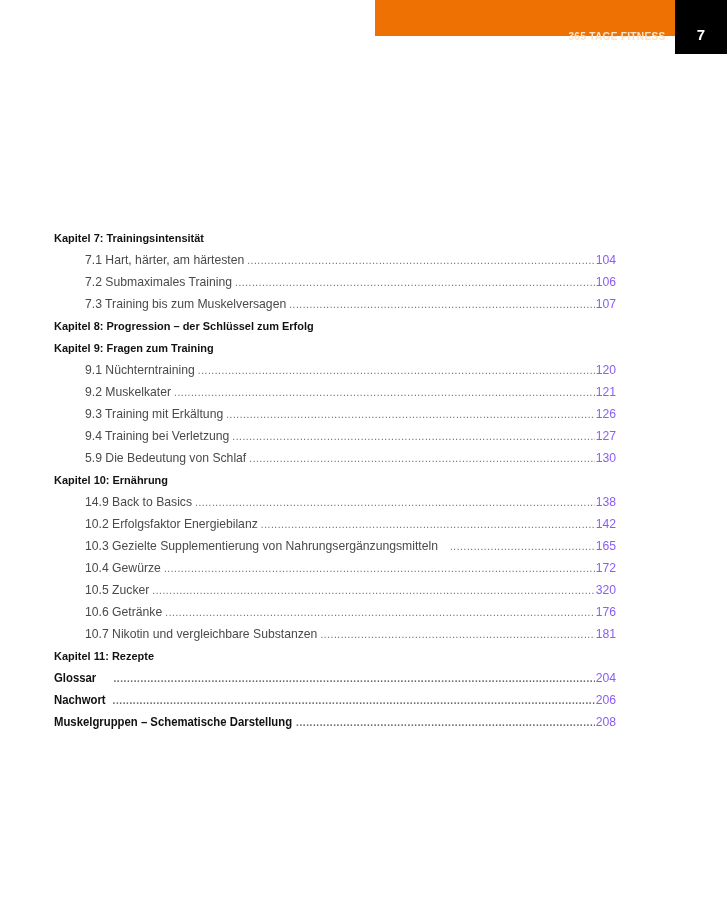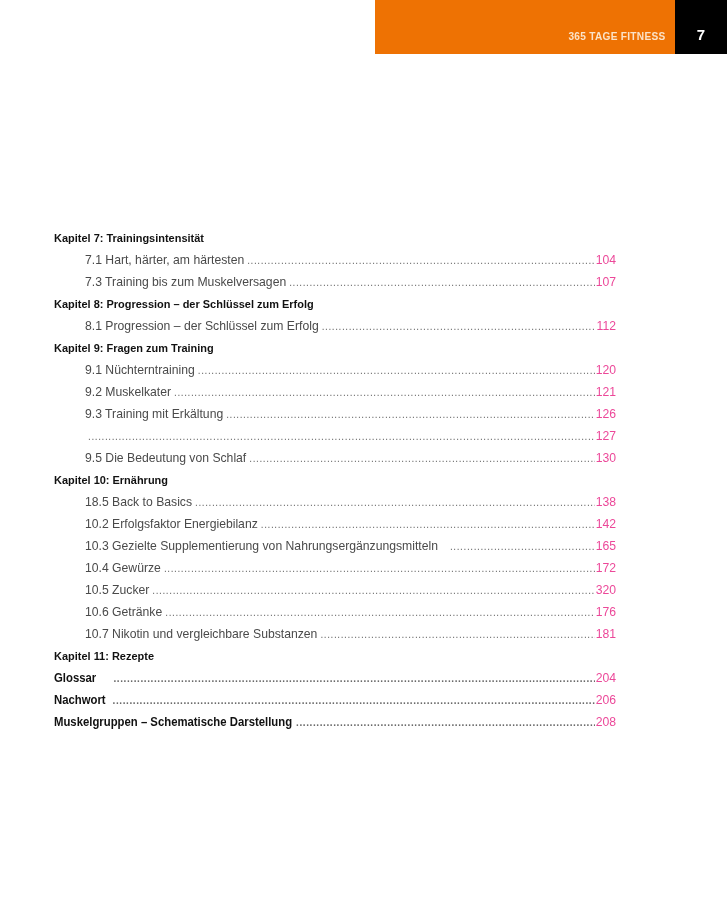--- a/index.html
+++ b/index.html
@@ -1,21 +1,21 @@
 <!DOCTYPE html>
 <html><head>
   <meta charset="utf-8">
   <style>
     html, body { margin: 0; padding: 0; }
     body {
       width: 727px; height: 900px; background: #ffffff; position: relative; overflow: hidden;
       font-family: "Liberation Sans", sans-serif; color: #3a3a3a;
     }
     .header-band {
-      position: absolute; left: 375px; top: 0; width: 300px; height: 54px;
+      position: absolute; left: 375px; top: 0; width: 300px; height: 36px;
       background: #ee7203;
     }
     .header-title {
       position: absolute; right: 10px; top: 30px;
       font-family: "Liberation Sans", sans-serif; font-weight: bold;
       font-size: 11px; letter-spacing: 0.3px; color: #fbe3c8;
       transform: scaleX(0.92); transform-origin: right center;
     }
     .page-box {
       position: absolute; left: 675px; top: 0; width: 52px; height: 54px; background: #000000;
@@ -34,21 +34,21 @@
     .row.chapter { font-weight: bold; color: #111; font-size: 11.8px; transform: scaleX(0.93); transform-origin: left center; width: 107.5%; }
     .row.sub { padding-left: 31px; color: #4a4a4a; text-align: center; }
     .row .label { flex: 0 0 auto; }
     .row .dots {
       flex: 1 1 auto; overflow: hidden; color: #6a6a6a; margin: 0 1px 0 3px;
       font-size: 10px; letter-spacing: 0.6px;
     }
     .row .dots::before {
       content: "........................................................................................................................................................................................................................................";
     }
-    .row .pg { flex: 0 0 auto; color: #ec4899; font-weight: normal; }
+    .row .pg { flex: 0 0 auto; color: #8b5cf6; font-weight: normal; }
     .row.backmatter { font-weight: bold; color: #111; text-align: center; }
     .row.backmatter .label { transform: scaleX(0.93); transform-origin: left center; }
     .row.backmatter .gap { display: inline-block; width: 18px; }
   </style>
 </head>
 <body>
 
 <div class="header-band">
   <span class="header-title">365 TAGE FITNESS</span>
 </div>
@@ -60,32 +60,32 @@
 
   <div class="row chapter">
     <span class="label">Kapitel 7: Trainingsintensität</span>
   </div>
   <div class="row sub">
     <span class="label">7.1 Hart, härter, am härtesten</span>
     <span class="dots"></span>
     <span class="pg">104</span>
   </div>
   <div class="row sub">
+    <span class="label">7.2 Submaximales Training</span>
+    <span class="dots"></span>
+    <span class="pg">106</span>
+  </div>
+  <div class="row sub">
     <span class="label">7.3 Training bis zum Muskelversagen</span>
     <span class="dots"></span>
     <span class="pg">107</span>
   </div>
 
   <div class="row chapter">
     <span class="label">Kapitel 8: Progression – der Schlüssel zum Erfolg</span>
-  </div>
-  <div class="row sub">
-    <span class="label">8.1 Progression – der Schlüssel zum Erfolg</span>
-    <span class="dots"></span>
-    <span class="pg">112</span>
   </div>
 
   <div class="row chapter">
     <span class="label">Kapitel 9: Fragen zum Training</span>
   </div>
   <div class="row sub">
     <span class="label">9.1 Nüchterntraining</span>
     <span class="dots"></span>
     <span class="pg">120</span>
   </div>
@@ -93,34 +93,35 @@
     <span class="label">9.2 Muskelkater</span>
     <span class="dots"></span>
     <span class="pg">121</span>
   </div>
   <div class="row sub">
     <span class="label">9.3 Training mit Erkältung</span>
     <span class="dots"></span>
     <span class="pg">126</span>
   </div>
   <div class="row sub">
+    <span class="label">9.4 Training bei Verletzung</span>
     <span class="dots"></span>
     <span class="pg">127</span>
   </div>
   <div class="row sub">
-    <span class="label">9.5 Die Bedeutung von Schlaf</span>
+    <span class="label">5.9 Die Bedeutung von Schlaf</span>
     <span class="dots"></span>
     <span class="pg">130</span>
   </div>
 
   <div class="row chapter">
     <span class="label">Kapitel 10: Ernährung</span>
   </div>
   <div class="row sub">
-    <span class="label">18.5 Back to Basics</span>
+    <span class="label">14.9 Back to Basics</span>
     <span class="dots"></span>
     <span class="pg">138</span>
   </div>
   <div class="row sub">
     <span class="label">10.2 Erfolgsfaktor Energiebilanz</span>
     <span class="dots"></span>
     <span class="pg">142</span>
   </div>
   <div class="row sub">
     <span class="label">10.3 Gezielte Supplementierung von Nahrungsergänzungsmitteln</span>

